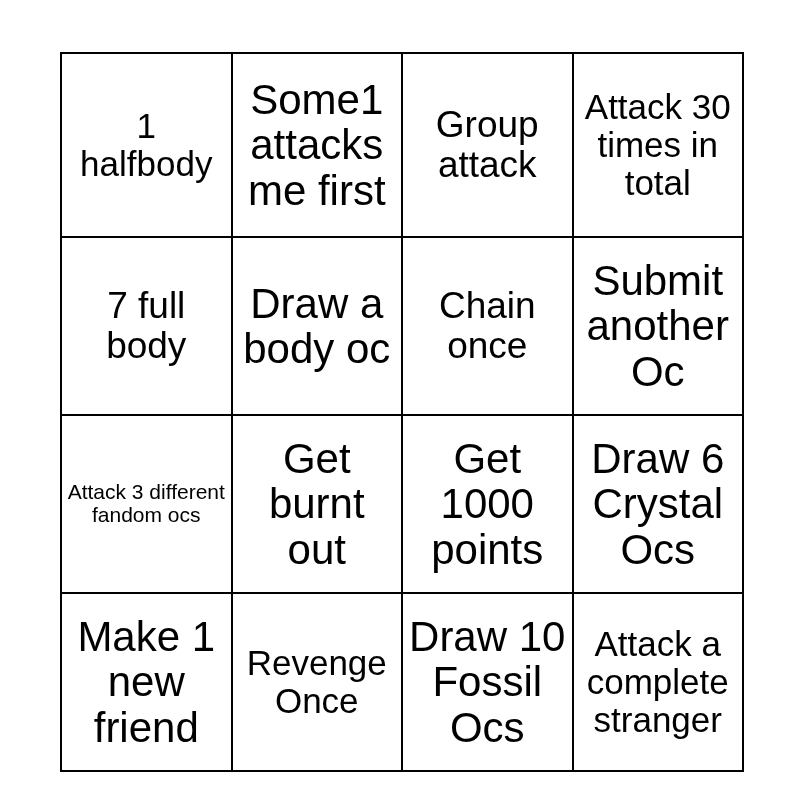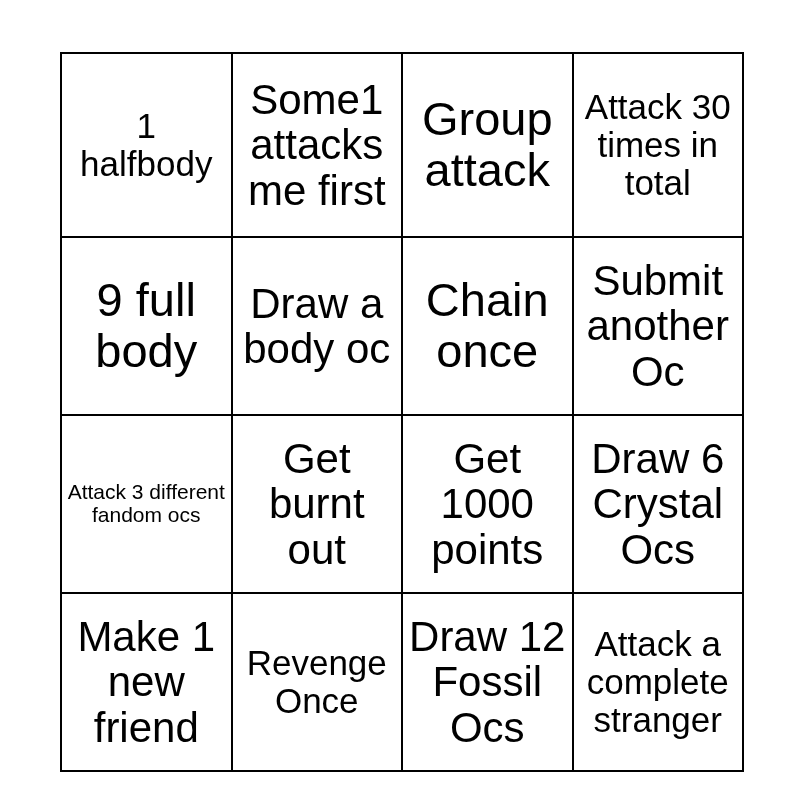--- a/index.html
+++ b/index.html
@@ -38,47 +38,47 @@
   
   tr.r0 td { height: 178px; }
   tr.r1 td { height: 172px; }
   tr.r2 td { height: 172px; }
   tr.r3 td { height: 172px; }
 
   
   .fs-xs { font-size: 21px; }
   .fs-m  { font-size: 35px; }
   .fs-l  { font-size: 42px; }
-  .fs-xl { font-size: 47px; }
+  .fs-xl { font-size: 37px; }
 </style>
 </head>
 <body>
 
 <div id="bingo-wrap">
   <table class="bingo-card">
     <tbody>
       <tr class="r0">
         <td class="fs-m"><span class="cell-text">1 halfbody</span></td>
         <td class="fs-l"><span class="cell-text">Some1 attacks me first</span></td>
         <td class="fs-xl"><span class="cell-text">Group attack</span></td>
         <td class="fs-m"><span class="cell-text">Attack 30 times in total</span></td>
       </tr>
       <tr class="r1">
-        <td class="fs-xl"><span class="cell-text">9 full body</span></td>
+        <td class="fs-xl"><span class="cell-text">7 full body</span></td>
         <td class="fs-l"><span class="cell-text">Draw a body oc</span></td>
         <td class="fs-xl"><span class="cell-text">Chain once</span></td>
         <td class="fs-l"><span class="cell-text">Submit another Oc</span></td>
       </tr>
       <tr class="r2">
         <td class="fs-xs"><span class="cell-text">Attack 3 different fandom ocs</span></td>
         <td class="fs-l"><span class="cell-text">Get burnt out</span></td>
         <td class="fs-l"><span class="cell-text">Get 1000 points</span></td>
         <td class="fs-l"><span class="cell-text">Draw 6 Crystal Ocs</span></td>
       </tr>
       <tr class="r3">
         <td class="fs-l"><span class="cell-text">Make 1 new friend</span></td>
         <td class="fs-m"><span class="cell-text">Revenge Once</span></td>
-        <td class="fs-l"><span class="cell-text">Draw 12 Fossil Ocs</span></td>
+        <td class="fs-l"><span class="cell-text">Draw 10 Fossil Ocs</span></td>
         <td class="fs-m"><span class="cell-text">Attack a complete stranger</span></td>
       </tr>
     </tbody>
   </table>
 </div>
 
 </body></html>

